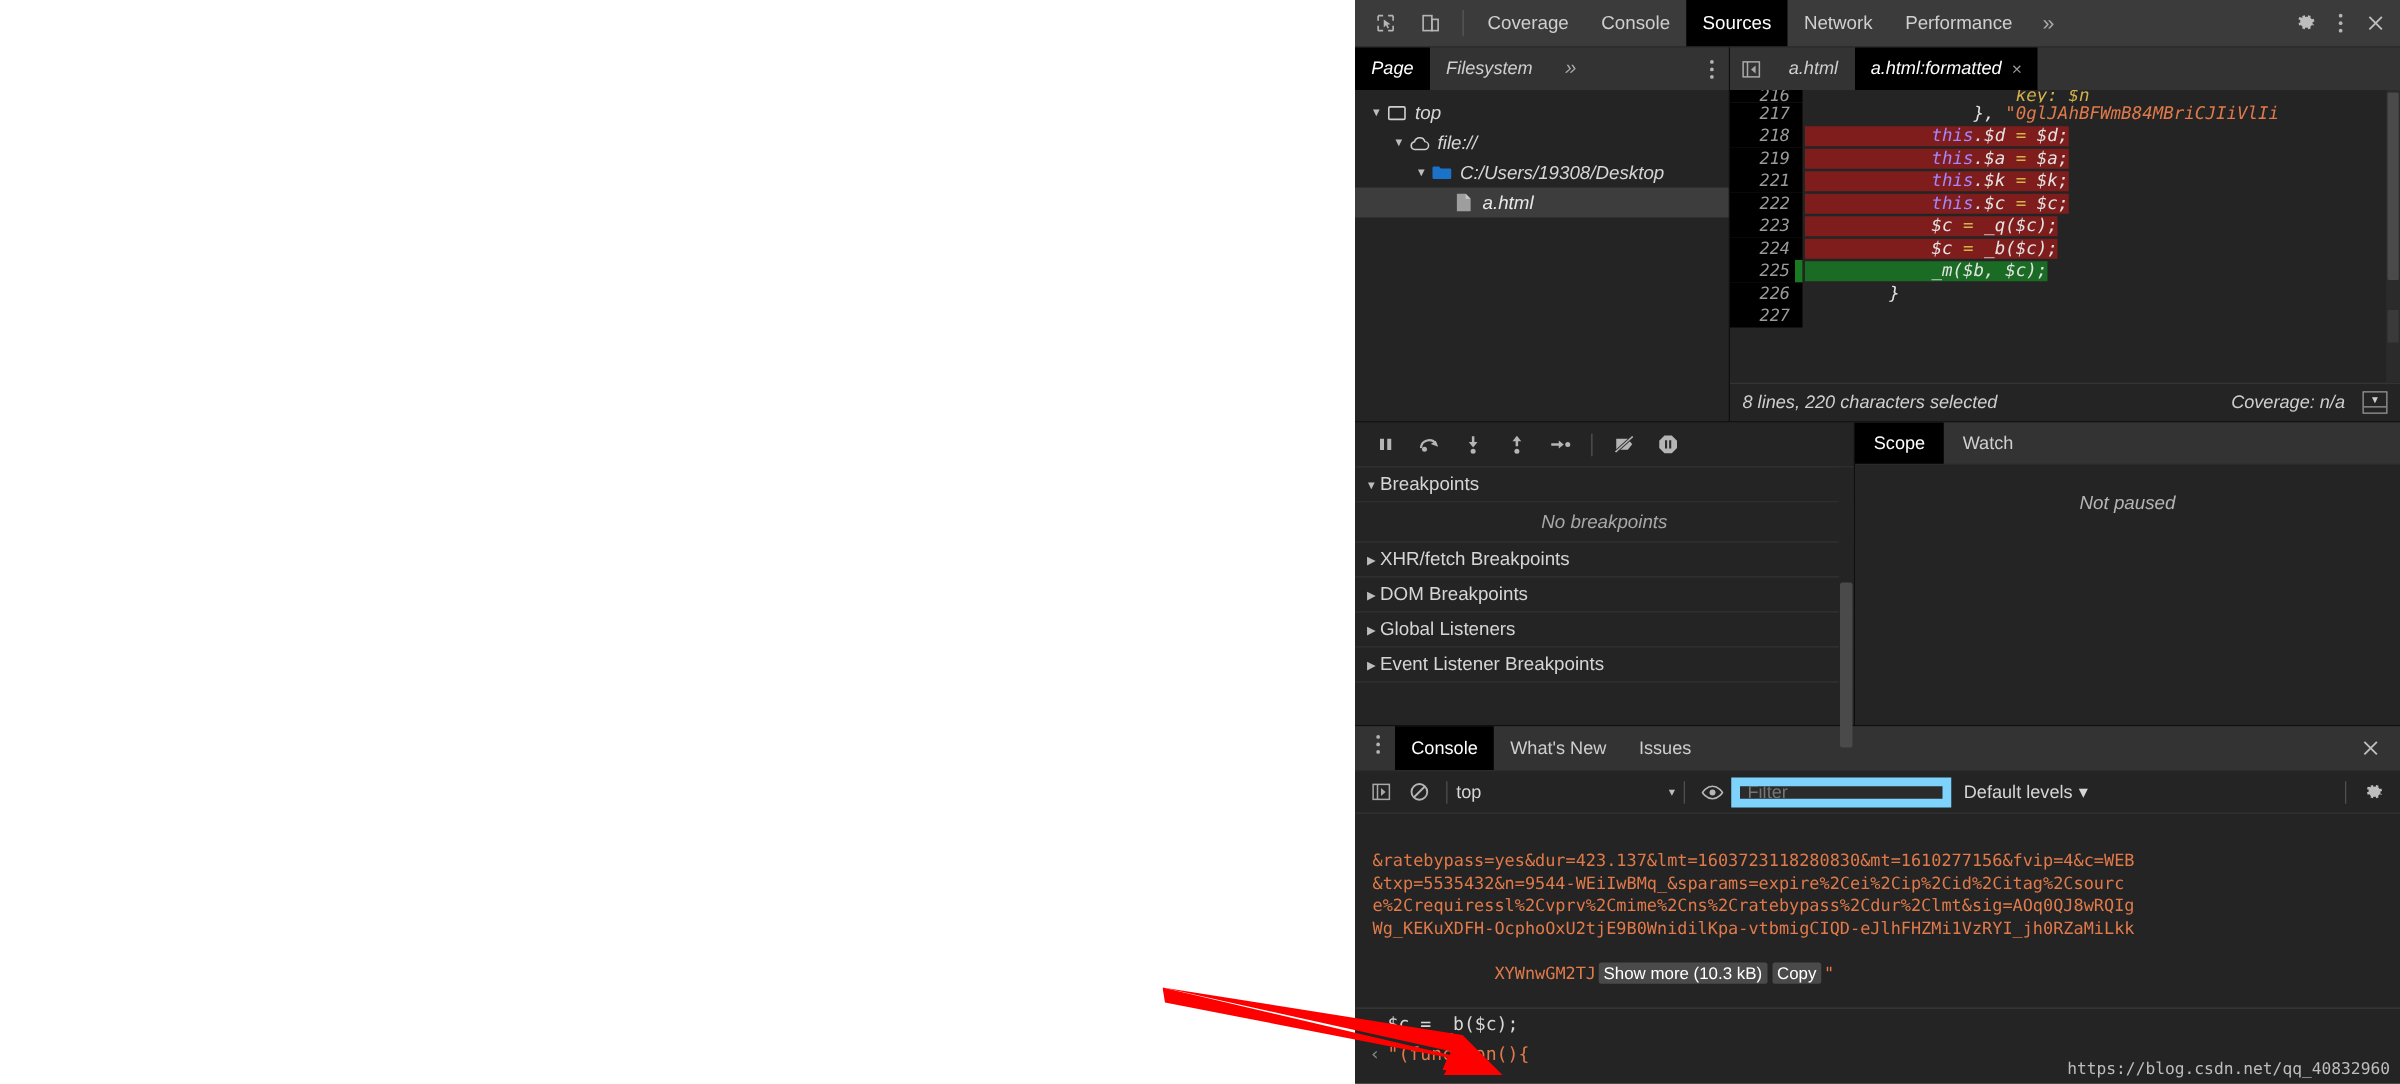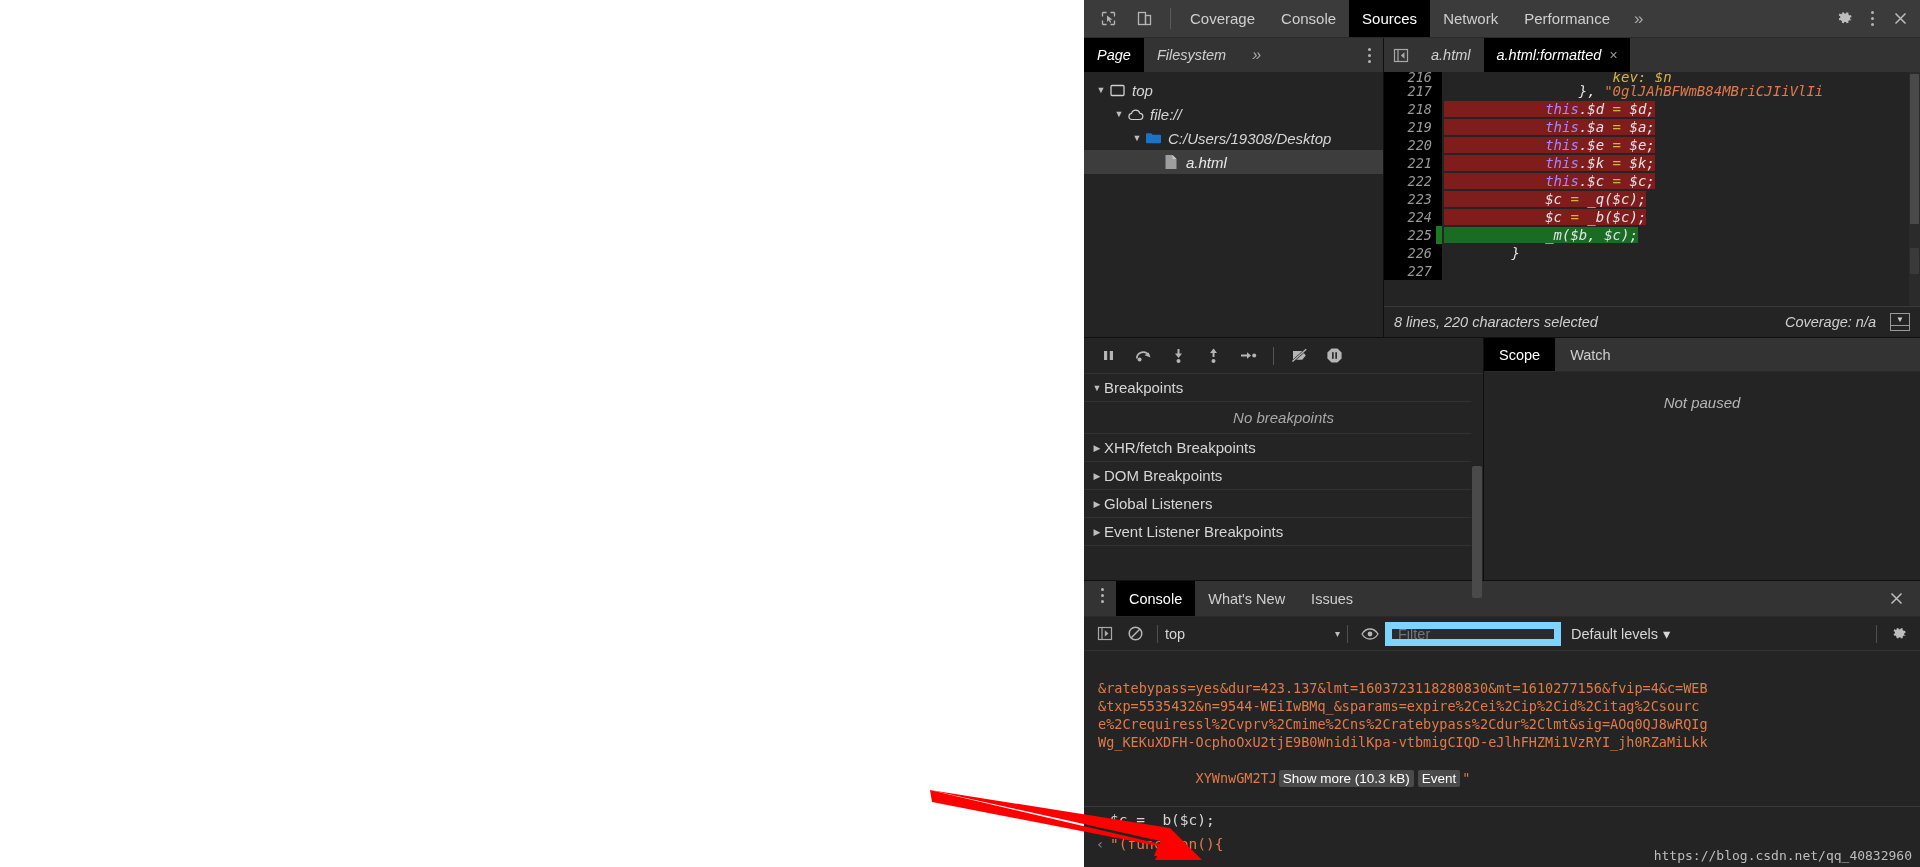--- a/index.html
+++ b/index.html
@@ -296,21 +296,20 @@
             <span class="x">×</span>
           </div>
         </div>
 
         <div class="code">
           <div class="code-scroll" id="code-lines">
               <div class="cline" style="height: 10px; line-height: 10px; overflow: hidden;"><div class="gutter">216</div><div class="ctext"><span><span class="tok-op">                    key: $n</span></span></div></div>
               <div class="cline"><div class="gutter">217</div><div class="ctext"><span><span class="tok-pl">                </span><span class="tok-pl">}, </span><span class="tok-str">"0glJAhBFWmB84MBriCJIiVlIi</span></span></div></div>
               <div class="cline"><div class="gutter">218</div><div class="ctext"><span class="selbg"><span class="tok-pl">            </span><span class="tok-kw">this</span><span class="tok-pl">.$d </span><span class="tok-op">= </span><span class="tok-pl">$d;</span></span></div></div>
               <div class="cline"><div class="gutter">219</div><div class="ctext"><span class="selbg"><span class="tok-pl">            </span><span class="tok-kw">this</span><span class="tok-pl">.$a </span><span class="tok-op">= </span><span class="tok-pl">$a;</span></span></div></div>
-              <div class="cline"><div class="gutter">220</div><div class="ctext"><span class="selbg"><span class="tok-pl">            </span><span class="tok-kw">this</span><span class="tok-pl">.$e </span><span class="tok-op">= </span><span class="tok-pl">$e;</span></span></div></div>
               <div class="cline"><div class="gutter">221</div><div class="ctext"><span class="selbg"><span class="tok-pl">            </span><span class="tok-kw">this</span><span class="tok-pl">.$k </span><span class="tok-op">= </span><span class="tok-pl">$k;</span></span></div></div>
               <div class="cline"><div class="gutter">222</div><div class="ctext"><span class="selbg"><span class="tok-pl">            </span><span class="tok-kw">this</span><span class="tok-pl">.$c </span><span class="tok-op">= </span><span class="tok-pl">$c;</span></span></div></div>
               <div class="cline"><div class="gutter">223</div><div class="ctext"><span class="selbg"><span class="tok-pl">            $c </span><span class="tok-op">= </span><span class="tok-pl">_q($c);</span></span></div></div>
               <div class="cline"><div class="gutter">224</div><div class="ctext"><span class="selbg"><span class="tok-pl">            $c </span><span class="tok-op">= </span><span class="tok-pl">_b($c);</span></span></div></div>
               <div class="cline exec"><div class="gutter">225</div><div class="ctext"><span class="execbg"><span class="tok-pl">            _m($b, $c);</span></span><span class="execbg" style="position: absolute; inset: 0px; z-index: -1;"></span></div></div>
               <div class="cline"><div class="gutter">226</div><div class="ctext"><span><span class="tok-pl">        }</span></span></div></div>
               <div class="cline"><div class="gutter">227</div><div class="ctext"><span><span class="tok-pl"></span></span></div></div>
             </div>
           <div class="vscrollbar">
             <div class="vthumb" style="top:2px; height:150px;"></div>
@@ -490,21 +489,21 @@
         </div>
       </div>
 
       <div class="console-out">
         <div class="cout-wrap">
           <div class="cmsg">&amp;ratebypass=yes&amp;dur=423.137&amp;lmt=1603723118280830&amp;mt=1610277156&amp;fvip=4&amp;c=WEB</div>
           <div class="cmsg">&amp;txp=5535432&amp;n=9544-WEiIwBMq_&amp;sparams=expire%2Cei%2Cip%2Cid%2Citag%2Csourc</div>
           <div class="cmsg">e%2Crequiressl%2Cvprv%2Cmime%2Cns%2Cratebypass%2Cdur%2Clmt&amp;sig=AOq0QJ8wRQIg</div>
           <div class="cmsg">Wg_KEKuXDFH-OcphoOxU2tjE9B0WnidilKpa-vtbmigCIQD-eJlhFHZMi1VzRYI_jh0RZaMiLkk</div>
           <div class="cmsg">
-            <span>XYWnwGM2TJ</span><span class="chip">Show more (10.3 kB)</span><span class="chip">Event</span><span>"</span>
+            <span>XYWnwGM2TJ</span><span class="chip">Show more (10.3 kB)</span><span class="chip">Copy</span><span>"</span>
           </div>
         </div>
       </div>
 
       <div class="console-divider"></div>
 
       <div style="position:relative; height:60px;">
         <div class="prompt-row">
           <span class="pchev">›</span>
           <span class="ptext">$c = _b($c);</span>

